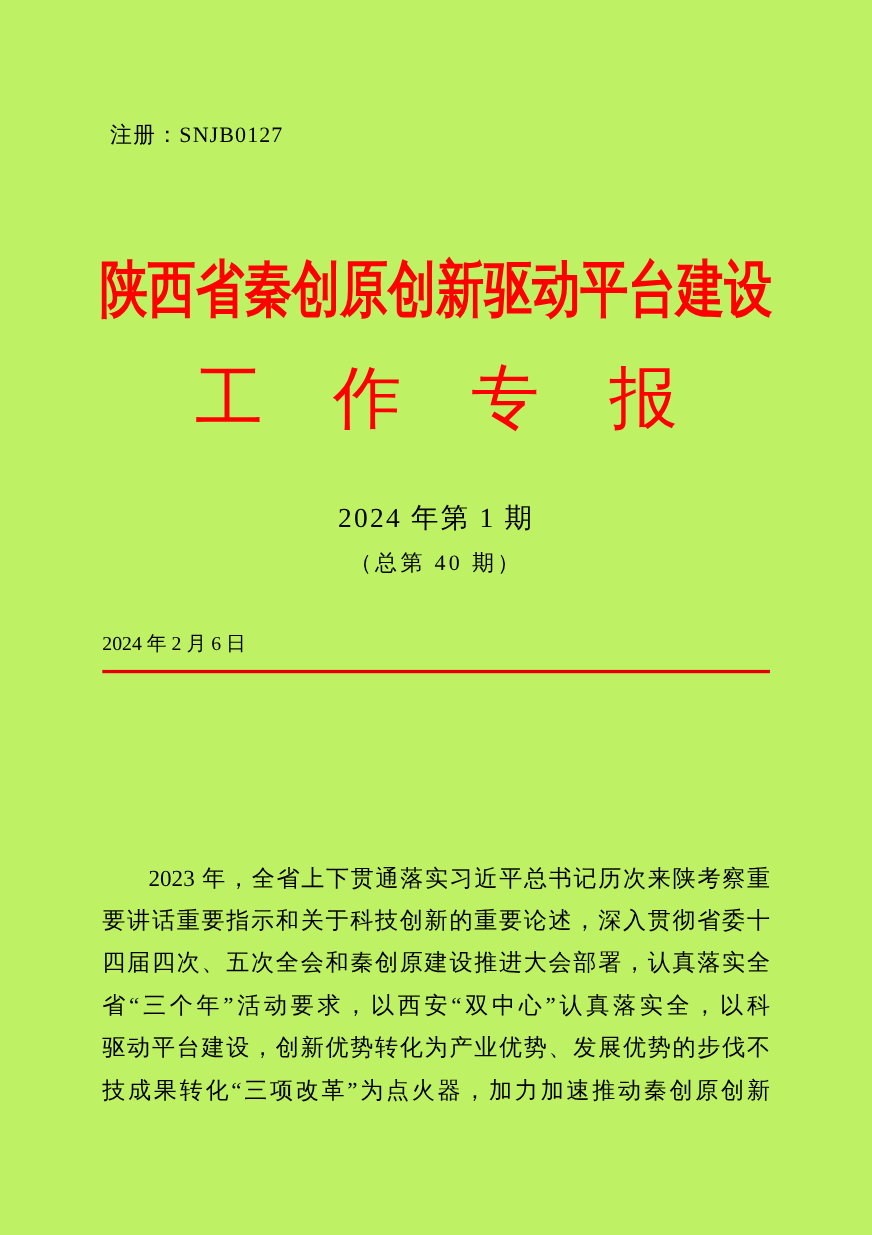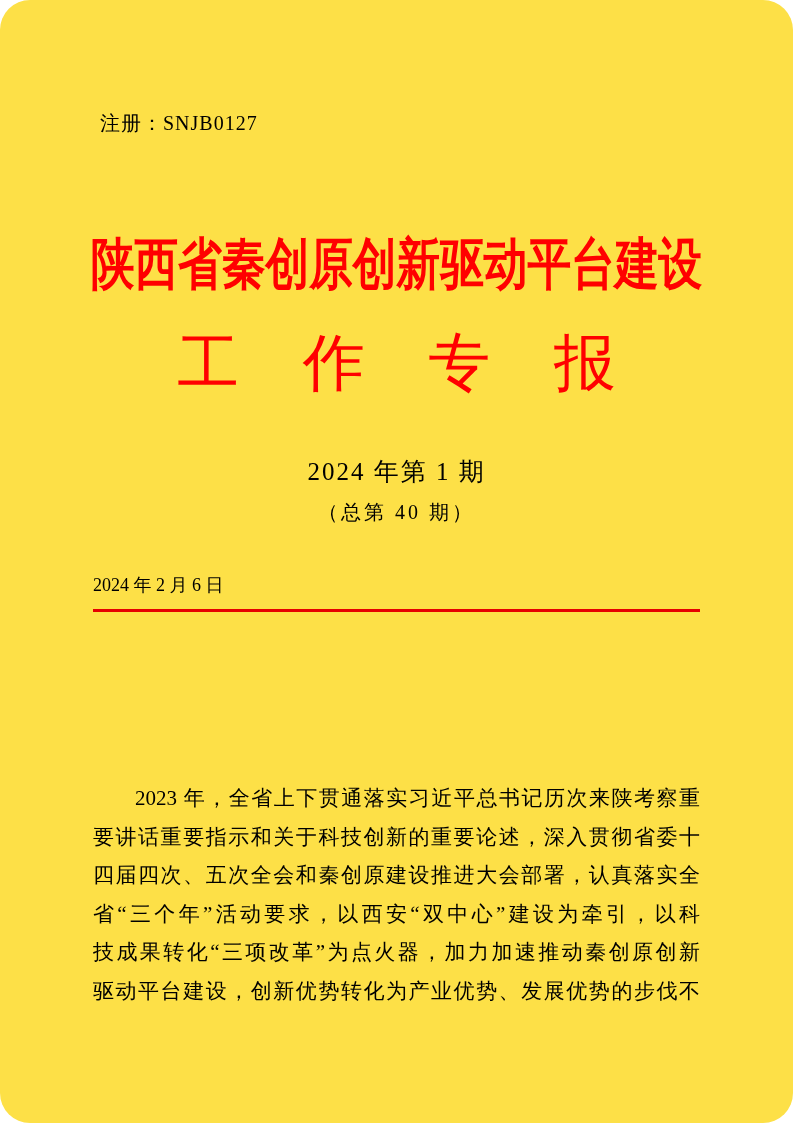--- a/index.html
+++ b/index.html
@@ -6,23 +6,22 @@
   html, body { background: #ffffff; }
   body {
     font-family: "Liberation Serif", "DejaVu Serif", serif;
     color: #000000;
   }
   .page {
     position: relative;
     width: 793px;
     height: 1123px;
     margin: 0 auto;
-    background: #fde047;
+    background: #bef264;
     overflow: hidden;
-    border-radius: 30px;
   }
   .reg {
     position: absolute;
     left: 100px;
     top: 110px;
     font-size: 20px;
     line-height: 26px;
     letter-spacing: 1px;
   }
   .masthead-title1 {
@@ -140,18 +139,18 @@
     <span>2024 年 2 月 6 日</span>
   </div>
 
   <div class="red-rule"></div>
 
 
   <div class="body-text">
     <div class="body-line indent">2023 年，全省上下贯通落实习近平总书记历次来陕考察重</div>
     <div class="body-line">要讲话重要指示和关于科技创新的重要论述，深入贯彻省委十</div>
     <div class="body-line">四届四次、五次全会和秦创原建设推进大会部署，认真落实全</div>
-    <div class="body-line">省“三个年”活动要求，以西安“双中心”建设为牵引，以科</div>
+    <div class="body-line">省“三个年”活动要求，以西安“双中心”认真落实全，以科</div>
+    <div class="body-line">驱动平台建设，创新优势转化为产业优势、发展优势的步伐不</div>
     <div class="body-line">技成果转化“三项改革”为点火器，加力加速推动秦创原创新</div>
-    <div class="body-line">驱动平台建设，创新优势转化为产业优势、发展优势的步伐不</div>
   </div>
 
 </div>
 
 </body></html>

